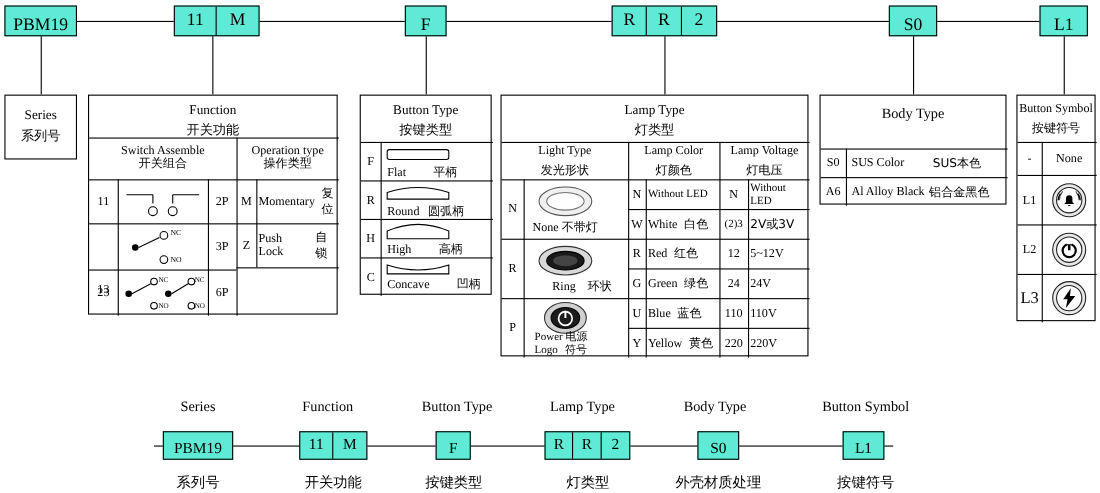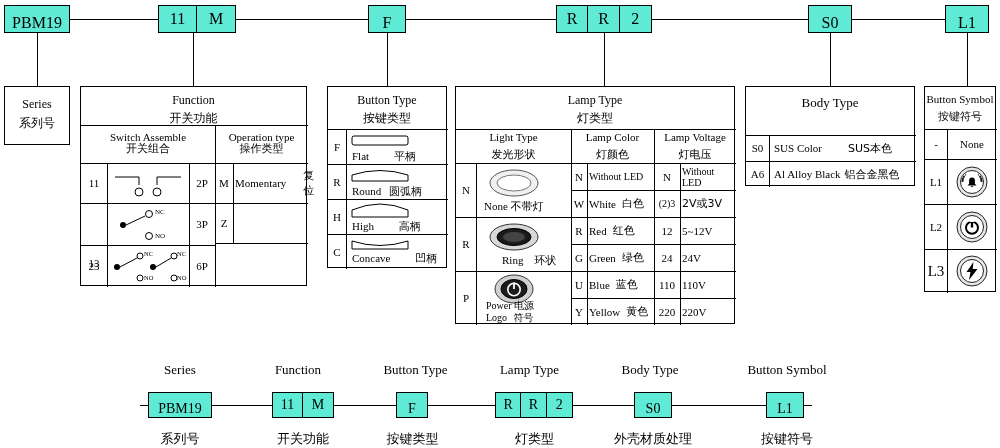--- a/index.html
+++ b/index.html
@@ -130,23 +130,27 @@
     <text x="68" y="32" font-size="6.5" font-family="Liberation Serif, serif">NO</text>
   </svg>
 
   <div class="hline" style="left:134px; top:116px; width:93px;"></div>
   <div class="vline" style="left:152px; top:76px; height:80px;"></div>
   <div class="hline" style="left:134px; top:156px; width:93px;"></div>
 
   <div style="position:absolute; left:134px; top:76px; width:18px; height:40px; display:flex; align-items:center; justify-content:center; font-size:11px;">M</div>
   <div style="position:absolute; left:154px; top:76px; width:73px; height:40px; display:flex; align-items:center; font-size:11px;">
     <span>Momentary</span>
-    <span class="cn" style="margin-left:17px;">复位</span>
+    <span class="cn" style="margin-left:6px;">复位</span>
   </div>
   <div style="position:absolute; left:134px; top:116px; width:18px; height:40px; display:flex; align-items:center; justify-content:center; font-size:11px;">Z</div>
+  <div style="position:absolute; left:154px; top:116px; width:73px; height:40px; display:flex; align-items:center; font-size:11px;">
+    <span>Push Lock</span>
+    <span class="cn" style="margin-left:6px;">自锁</span>
+  </div>
 </div>
 
 <div class="panel" style="left:327px; top:86px; width:120px; height:182px;">
   <div class="ptitle" style="padding-top:6px;">Button  Type</div>
   <div class="ptitle cn">按键类型</div>
   <div class="hline" style="left:0; top:42px; width:120px;"></div>
   <div class="vline" style="left:18px; top:42px; height:140px;"></div>
   <div class="hline" style="left:0; top:77px; width:120px;"></div>
   <div class="hline" style="left:0; top:112px; width:120px;"></div>
   <div class="hline" style="left:0; top:147px; width:120px;"></div>

